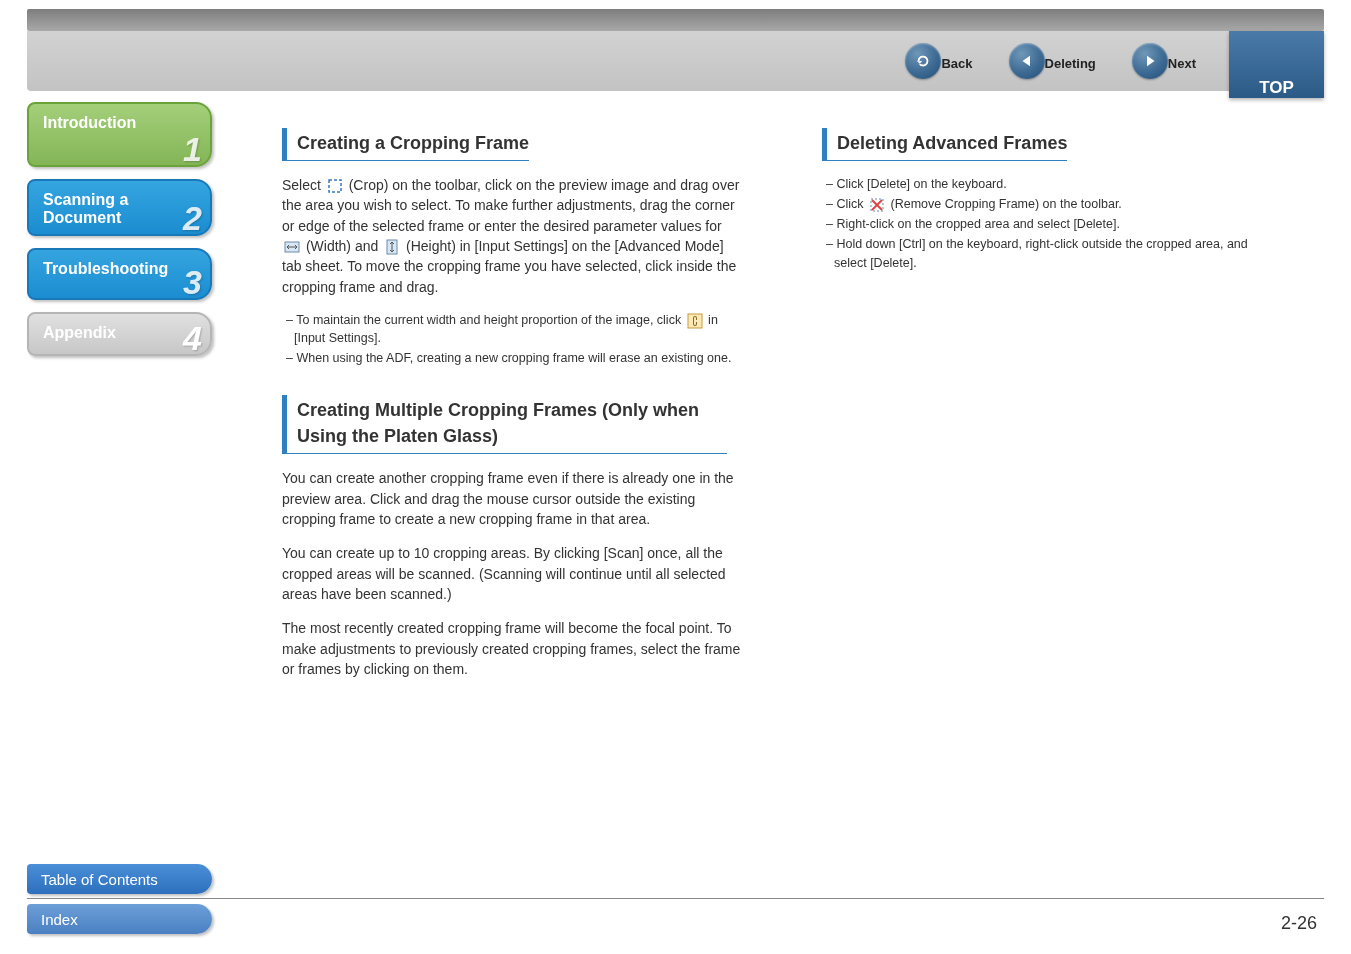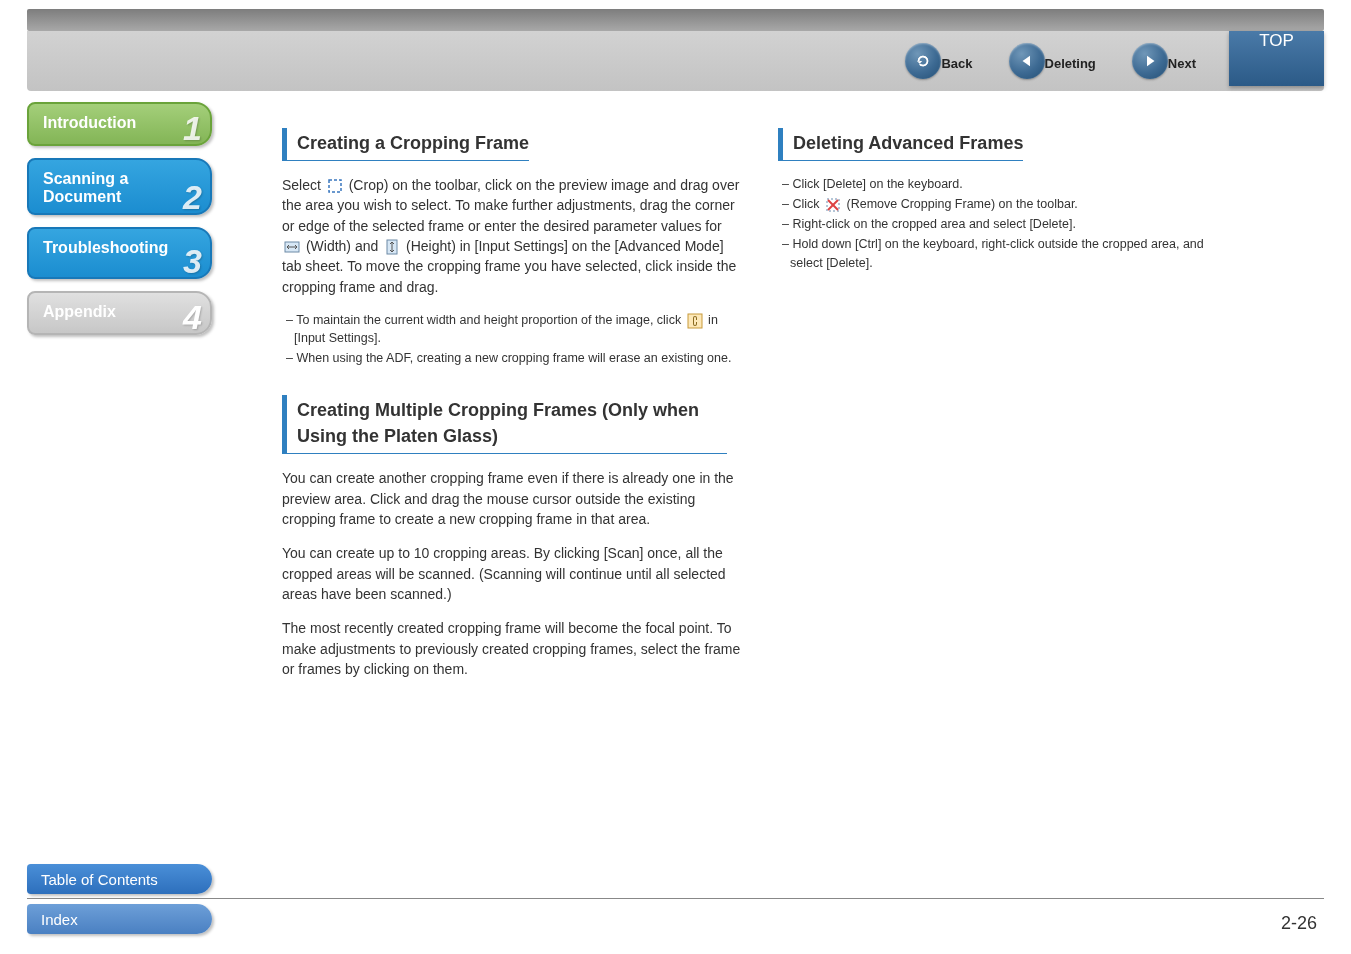--- a/index.html
+++ b/index.html
@@ -44,34 +44,34 @@
   .nav-btn .circle svg { width: 18px; height: 18px; fill: #fff; }
   .nav-btn .lbl {
     font-size: 13px;
     color: #222;
     margin-top: 4px;
     font-weight: bold;
   }
   .top-corner {
     position: absolute;
     top: 31px; right: 27px;
-    width: 95px; height: 55px;
+    width: 95px; height: 67px;
     background: linear-gradient(#4a7aa8,#2b5a87);
-    display: flex; align-items: flex-start; justify-content: center;
-    color: #fff; font-weight: normal; font-size: 17px;
+    display: flex; align-items: flex-end; justify-content: center;
+    color: #fff; font-weight: bold; font-size: 17px;
     box-shadow: 0 2px 4px rgba(0,0,0,.3);
     cursor: pointer;
   }
   .sidebar {
     position: absolute;
     top: 102px; left: 27px; width: 190px;
   }
   .side-card {
     position: relative;
-    width: 185px; height: 44px;
+    width: 185px; height: 65px;
     border-radius: 8px 16px 16px 8px;
     margin-bottom: 12px;
     color: #fff;
     font-weight: bold;
     font-size: 16px;
     padding: 10px 14px;
     box-sizing: border-box;
     box-shadow: 2px 2px 3px rgba(0,0,0,.25);
     cursor: pointer;
   }
@@ -104,21 +104,21 @@
     box-sizing: border-box;
     box-shadow: 2px 2px 3px rgba(0,0,0,.25);
     cursor: pointer;
   }
   .lb1 { background: linear-gradient(#4a8fd8,#2d6fbc); }
   .lb2 { background: linear-gradient(#6d9fd8,#4a80c2); align-items: center; }
   .content {
     position: absolute;
     top: 128px; left: 282px; right: 60px; bottom: 70px;
     display: flex;
-    gap: 36px;
+    gap: 80px;
   }
   .col {
     width: 460px;
     font-size: 14px;
     color: #333;
     line-height: 1.45;
   }
   .sec-title {
     font-size: 18px;
     font-weight: bold;

